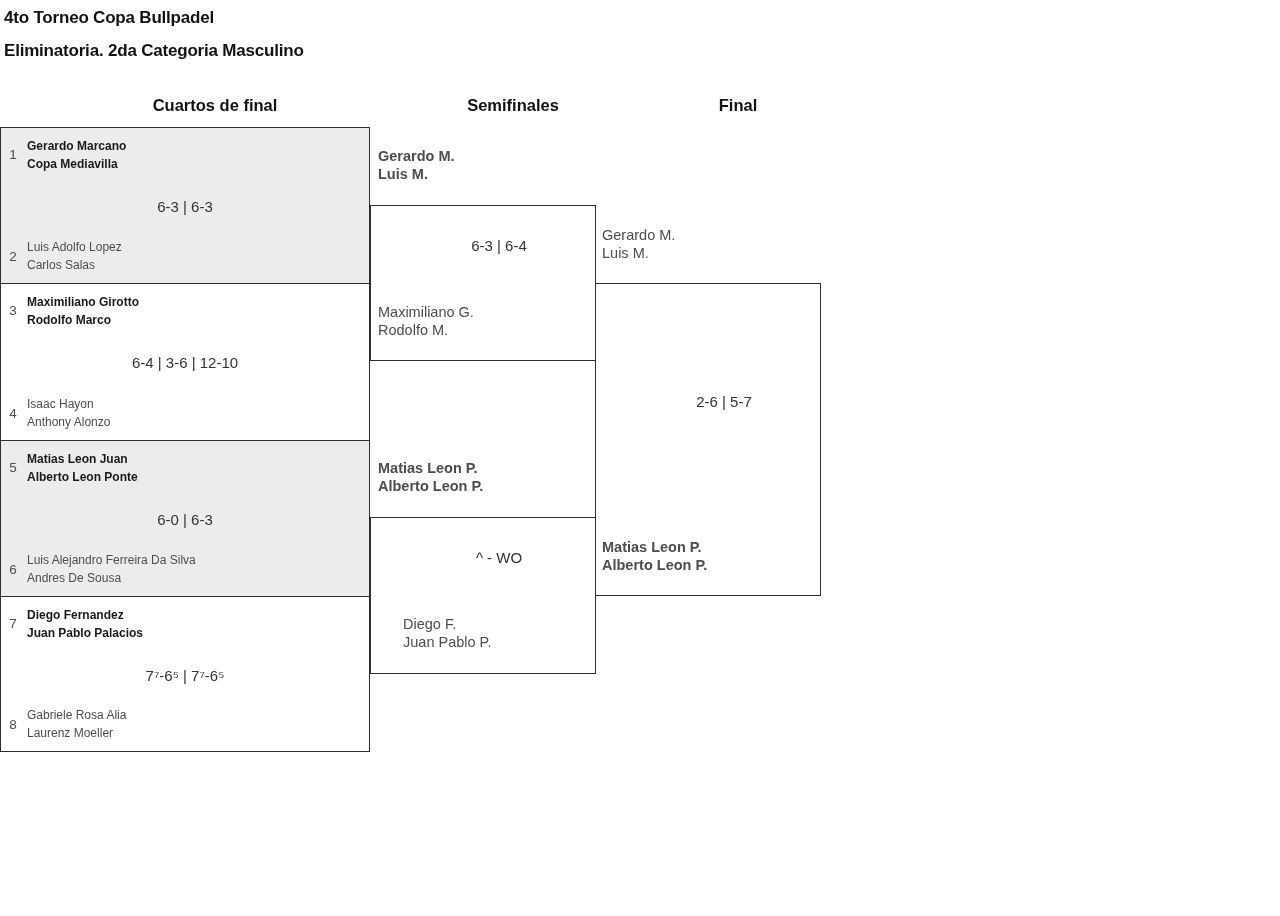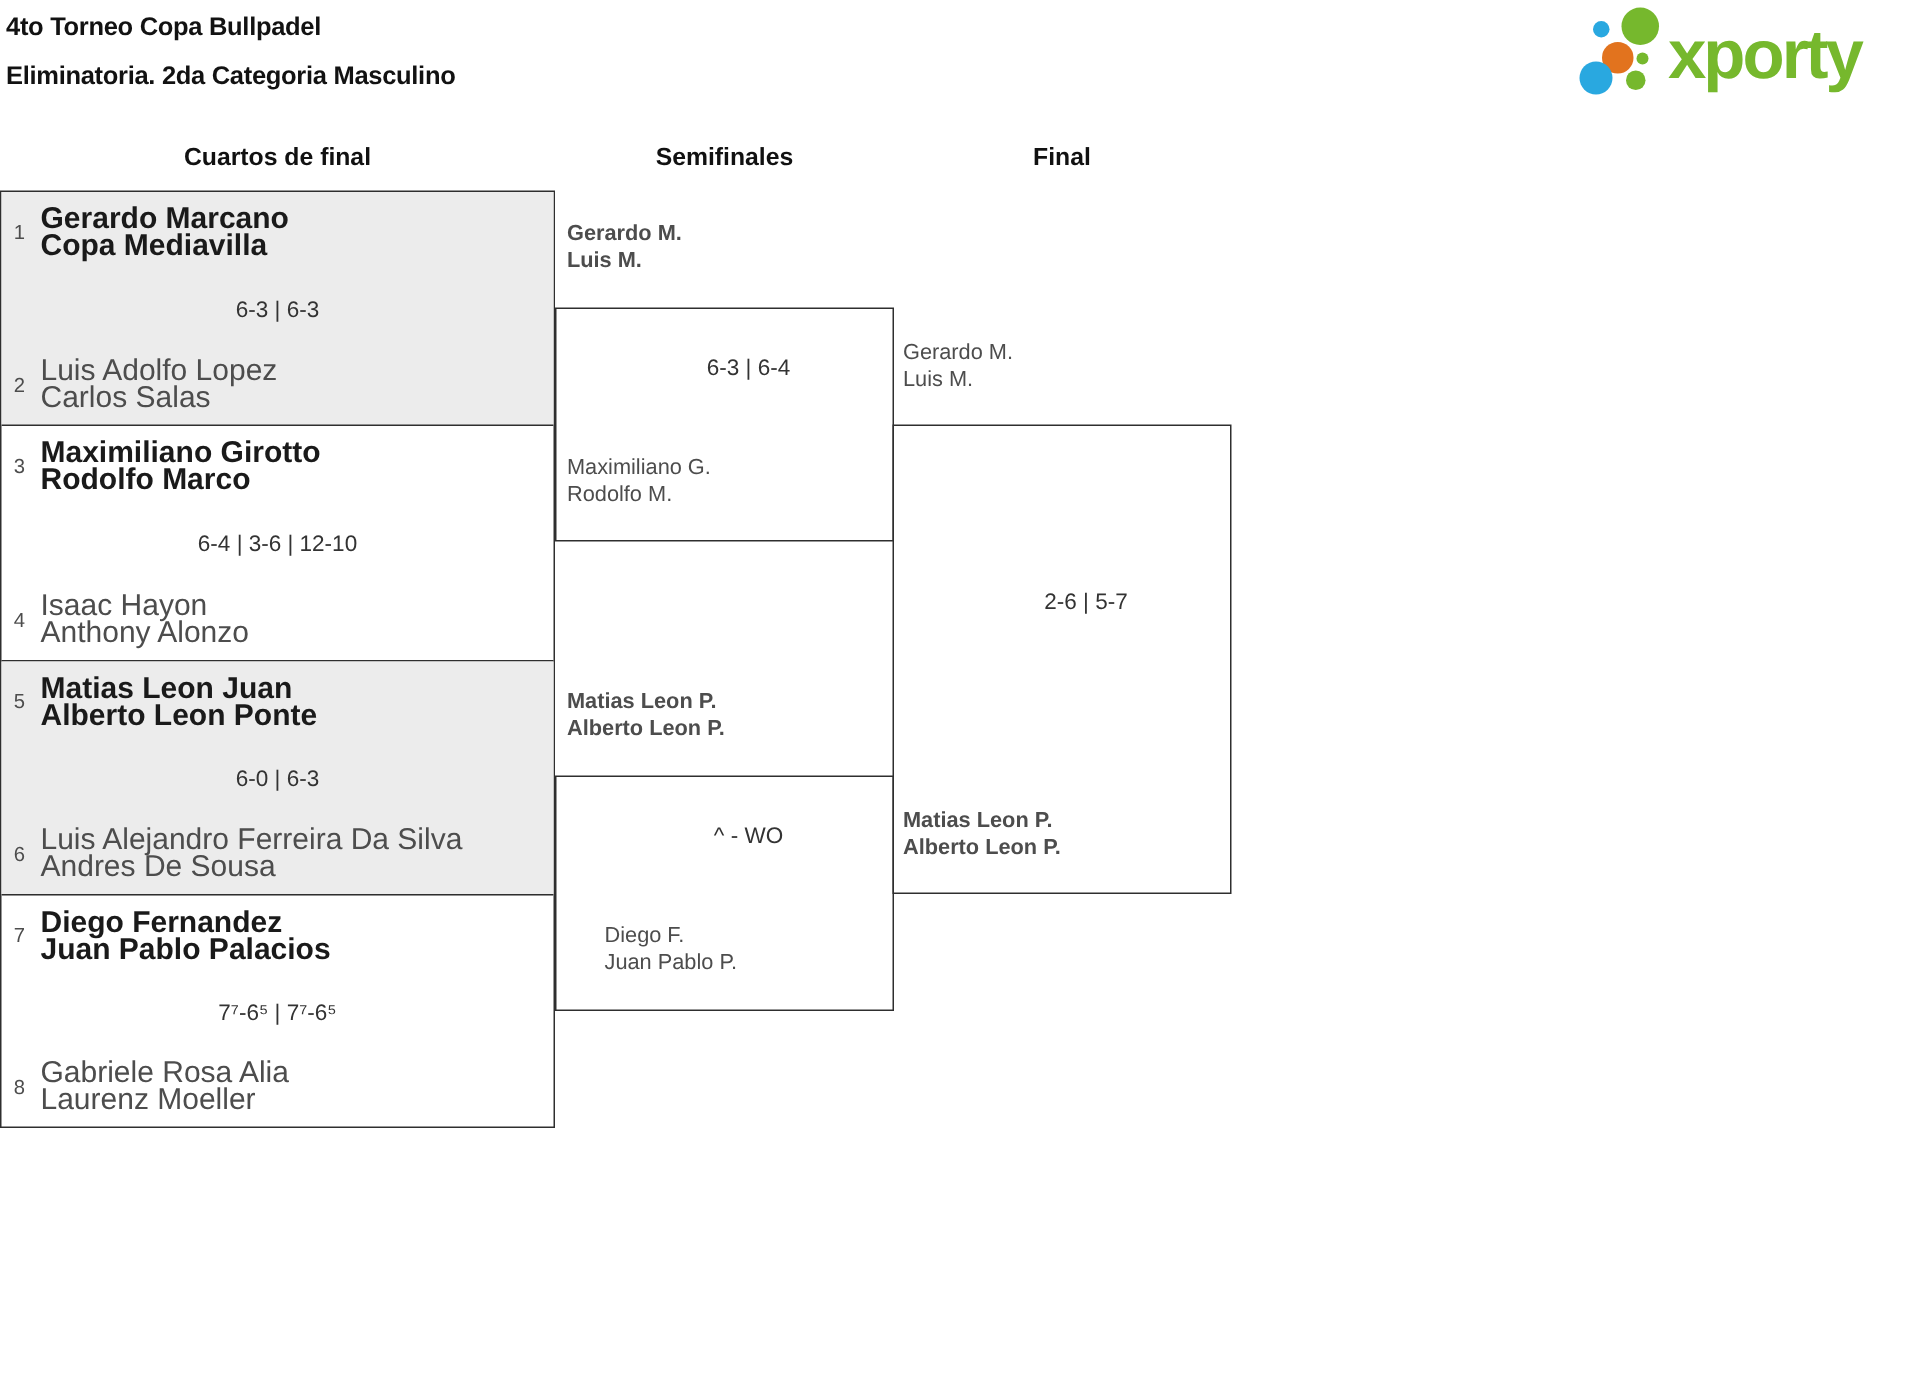--- a/index.html
+++ b/index.html
@@ -12,35 +12,35 @@
   .logo{position:absolute;left:1046px;top:4px;width:232px;height:66px;}
   .dot{position:absolute;border-radius:50%;}
   .dot-blue-sm  {left:16px;top:10px;width:11px;height:11px;background:var(--accent-blue,#29a8e0);}
   .dot-green-lg {left:35px;top:1px;width:25px;height:25px;background:var(--accent-green,#76b82d);}
   .dot-orange   {left:22px;top:24px;width:21px;height:21px;background:var(--accent-orange,#e2731e);}
   .dot-green-xs {left:45px;top:31px;width:8px;height:8px;background:var(--accent-green,#76b82d);}
   .dot-blue-lg  {left:7px;top:37px;width:22px;height:22px;background:var(--accent-blue,#29a8e0);}
   .dot-green-sm {left:38px;top:43px;width:13px;height:13px;background:var(--accent-green,#76b82d);}
   .logo-text{position:absolute;left:66px;top:9px;font-size:46px;line-height:1;font-weight:800;letter-spacing:-2px;color:var(--accent-green,#76b82d);}
   
-  .round-label{position:absolute;top:96px;height:22px;text-align:center;font-size:16.5px;font-weight:700;color:#111;}
+  .round-label{position:absolute;top:96px;height:22px;text-align:center;font-size:16.5px;font-weight:700;color:#111;padding-left:30px;}
   .rl-qf{left:0;width:370px;}
   .rl-sf{left:370px;width:226px;}
   .rl-f {left:595px;width:226px;}
   
   .qf-col{position:absolute;left:0;top:127px;width:370px;height:625px;border:1px solid var(--border,#2e2e2e);box-sizing:border-box;}
   .qf-cell{position:absolute;left:0;right:0;box-sizing:border-box;}
   .qf-cell.m1{top:0;height:156px;background:var(--box-shade,#ececec);border-bottom:1px solid var(--border,#2e2e2e);}
   .qf-cell.m2{top:156px;height:157px;border-bottom:1px solid var(--border,#2e2e2e);}
   .qf-cell.m3{top:313px;height:156px;background:var(--box-shade,#ececec);border-bottom:1px solid var(--border,#2e2e2e);}
   .qf-cell.m4{top:469px;height:154px;}
   .seed{position:absolute;left:3px;width:18px;text-align:center;font-size:13.5px;color:#4d4d4d;}
   .seed-top{top:19px;}
   .seed-bottom{bottom:19px;}
-  .team{position:absolute;left:26px;font-size:20px;line-height:18px;color:#4d4d4d;}
+  .team{position:absolute;left:26px;font-size:12px;line-height:18px;color:#4d4d4d;}
   .team-top{top:9px;}
   .team-bottom{bottom:9px;}
   .winner{color:#1a1a1a;font-weight:700;}
   .score{position:absolute;left:0;right:0;top:70px;text-align:center;font-size:15px;color:#333;}
   
   .box{position:absolute;border:1px solid var(--border,#2e2e2e);box-sizing:border-box;}
   .sf1-box{left:370px;top:205px;width:226px;height:156px;}
   .sf2-box{left:370px;top:517px;width:226px;height:157px;}
   .final-box{left:595px;top:283px;width:226px;height:313px;}
   .fteam{position:absolute;font-size:14.5px;line-height:18px;color:#4d4d4d;}
@@ -58,29 +58,20 @@
 </head>
 <body>
 
 <div class="page">
 
   <div class="title">
     <div>4to Torneo Copa Bullpadel</div>
     <div>Eliminatoria. 2da Categoria Masculino</div>
   </div>
 
-  <div class="logo">
-    <span class="dot dot-blue-sm"></span>
-    <span class="dot dot-green-lg"></span>
-    <span class="dot dot-orange"></span>
-    <span class="dot dot-green-xs"></span>
-    <span class="dot dot-blue-lg"></span>
-    <span class="dot dot-green-sm"></span>
-    <span class="logo-text">xporty</span>
-  </div>
 
   <div class="round-label rl-qf">Cuartos de final</div>
   <div class="round-label rl-sf">Semifinales</div>
   <div class="round-label rl-f">Final</div>
 
   <div class="qf-col">
 
     <div class="qf-cell m1">
       <div class="seed seed-top">1</div>
       <div class="team team-top winner">

